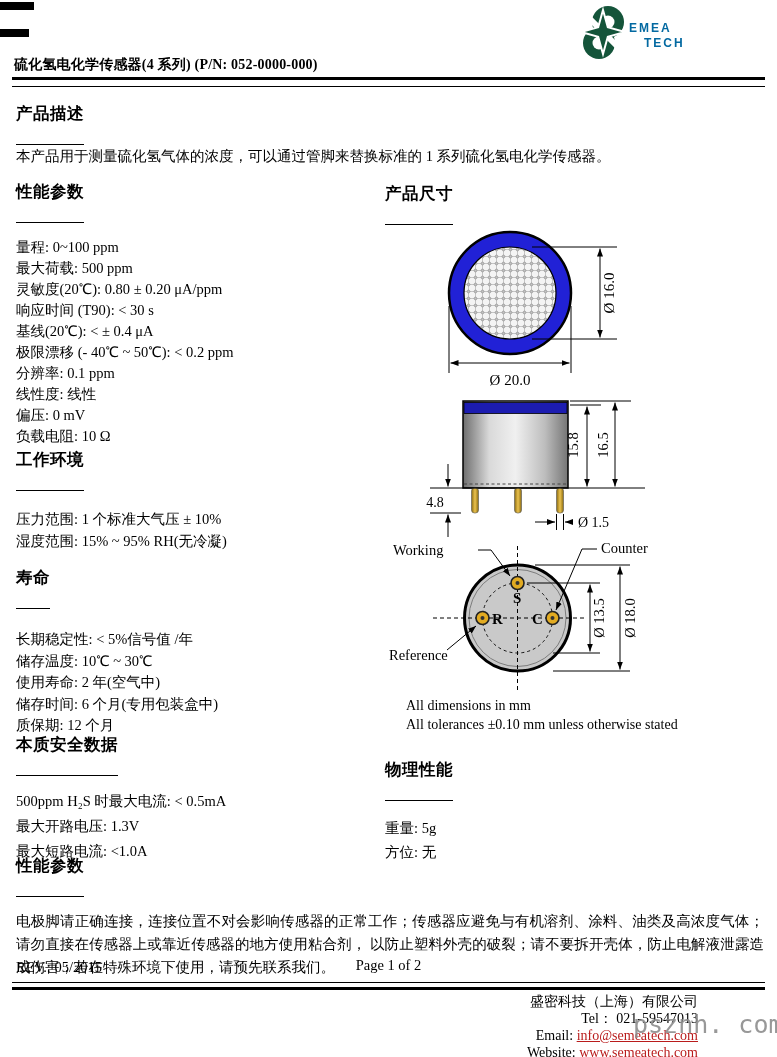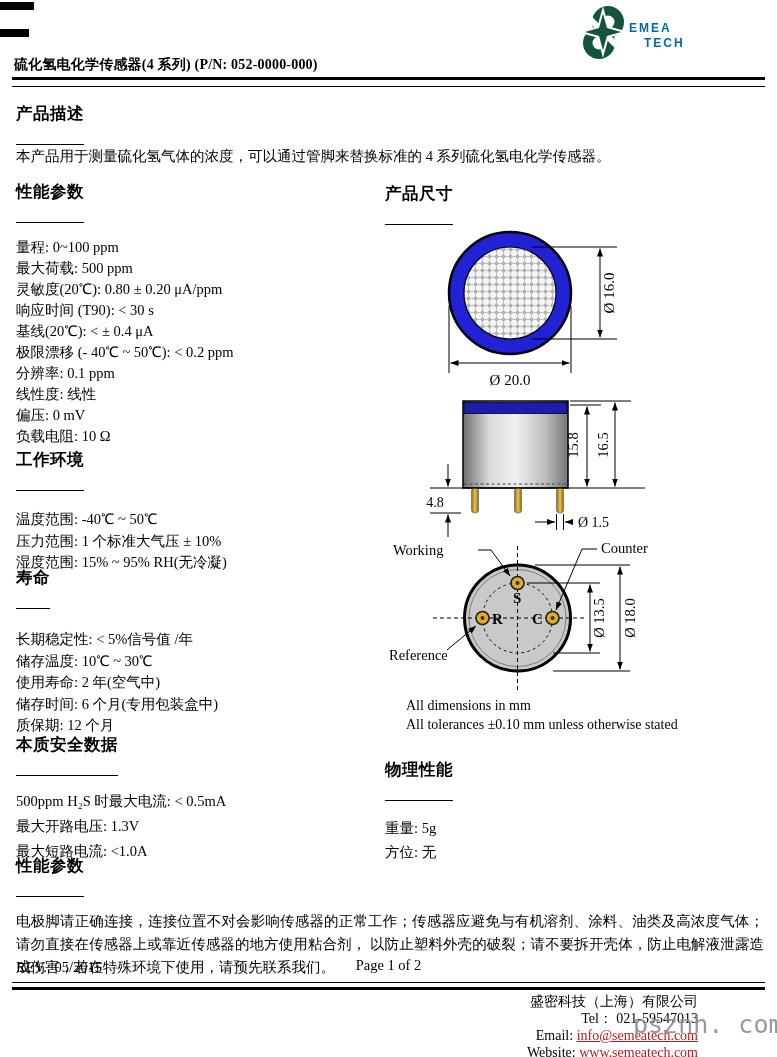--- a/index.html
+++ b/index.html
@@ -51,42 +51,41 @@
       <div class="l2">TECH</div>
     </div>
   </div>
 
   <div class="doc-title">硫化氢电化学传感器(4 系列) (P/N: 052-0000-000)</div>
   <div class="header-rule"></div>
 
   <div class="sect" style="left:16px;top:103px;">
     <h2 class="sec">产品描述</h2>
   </div>
-  <div class="sect body-text" style="left:16px;top:145px;width:748px;">本产品用于测量硫化氢气体的浓度，可以通过管脚来替换标准的 4 系列硫化氢电化学传感器。</div>
+  <div class="sect body-text" style="left:16px;top:145px;width:748px;">本产品用于测量硫化氢气体的浓度，可以通过管脚来替换标准的 1 系列硫化氢电化学传感器。</div>
 
   <div class="sect" style="left:16px;top:181px;width:365px;">
     <h2 class="sec">性能参数</h2>
     <ul class="plain" style="margin-top:14px;line-height:21px;">
       <li>量程:  0~100 ppm</li>
       <li>最大荷载: 500 ppm</li>
       <li>灵敏度(20℃): 0.80 ± 0.20 μA/ppm</li>
       <li>响应时间 (T90):  &lt; 30 s</li>
       <li>基线(20℃): &lt; ± 0.4 μA</li>
       <li>极限漂移 (- 40℃ ~ 50℃): &lt; 0.2 ppm</li>
       <li>分辨率: 0.1 ppm</li>
       <li>线性度: 线性</li>
       <li>偏压: 0 mV</li>
       <li>负载电阻: 10 Ω</li>
     </ul>
   </div>
 
   <div class="sect" style="left:16px;top:449px;width:365px;">
     <h2 class="sec">工作环境</h2>
     <ul class="plain" style="margin-top:18px;line-height:21.5px;">
-      <li>温度范围: -40℃ ~ 50℃</li>
       <li>压力范围: 1 个标准大气压 ± 10%</li>
       <li>湿度范围: 15% ~ 95% RH(无冷凝)</li>
     </ul>
   </div>
 
   <div class="sect" style="left:16px;top:567px;width:365px;">
     <h2 class="sec">寿命</h2>
     <ul class="plain" style="margin-top:20px;line-height:21.5px;">
       <li>长期稳定性: &lt; 5%信号值 /年</li>
       <li>储存温度: 10℃ ~ 30℃</li>

